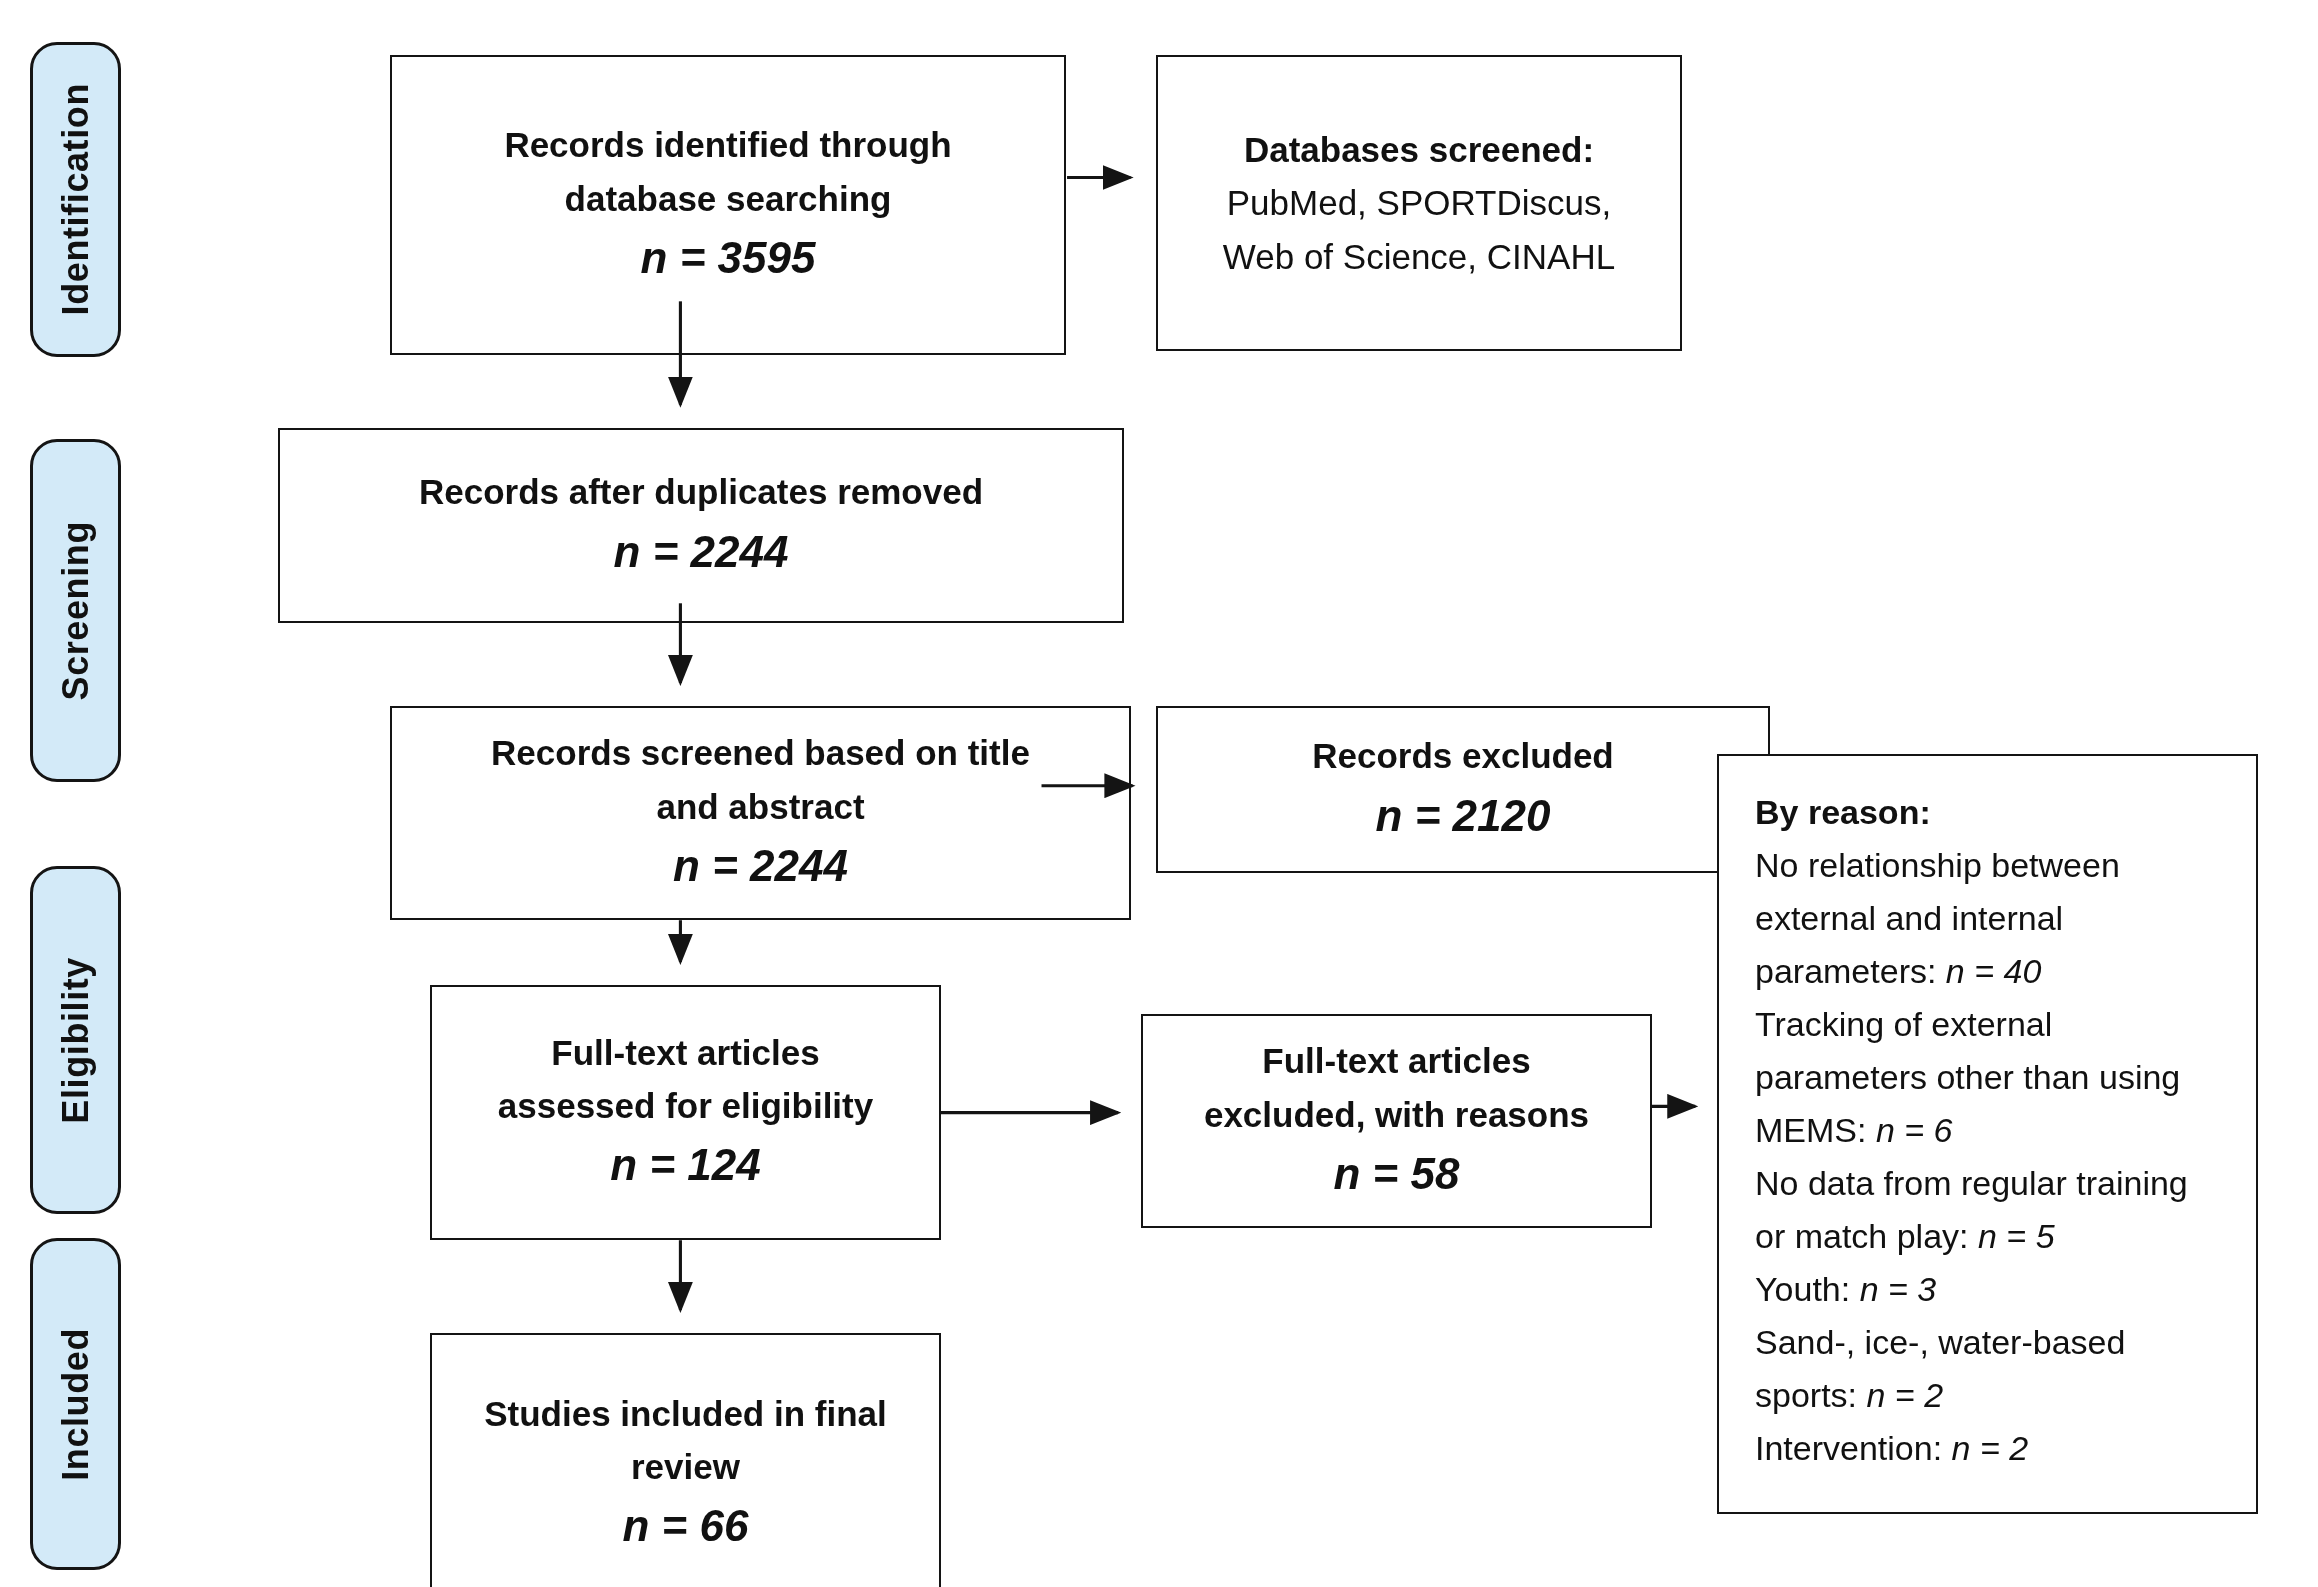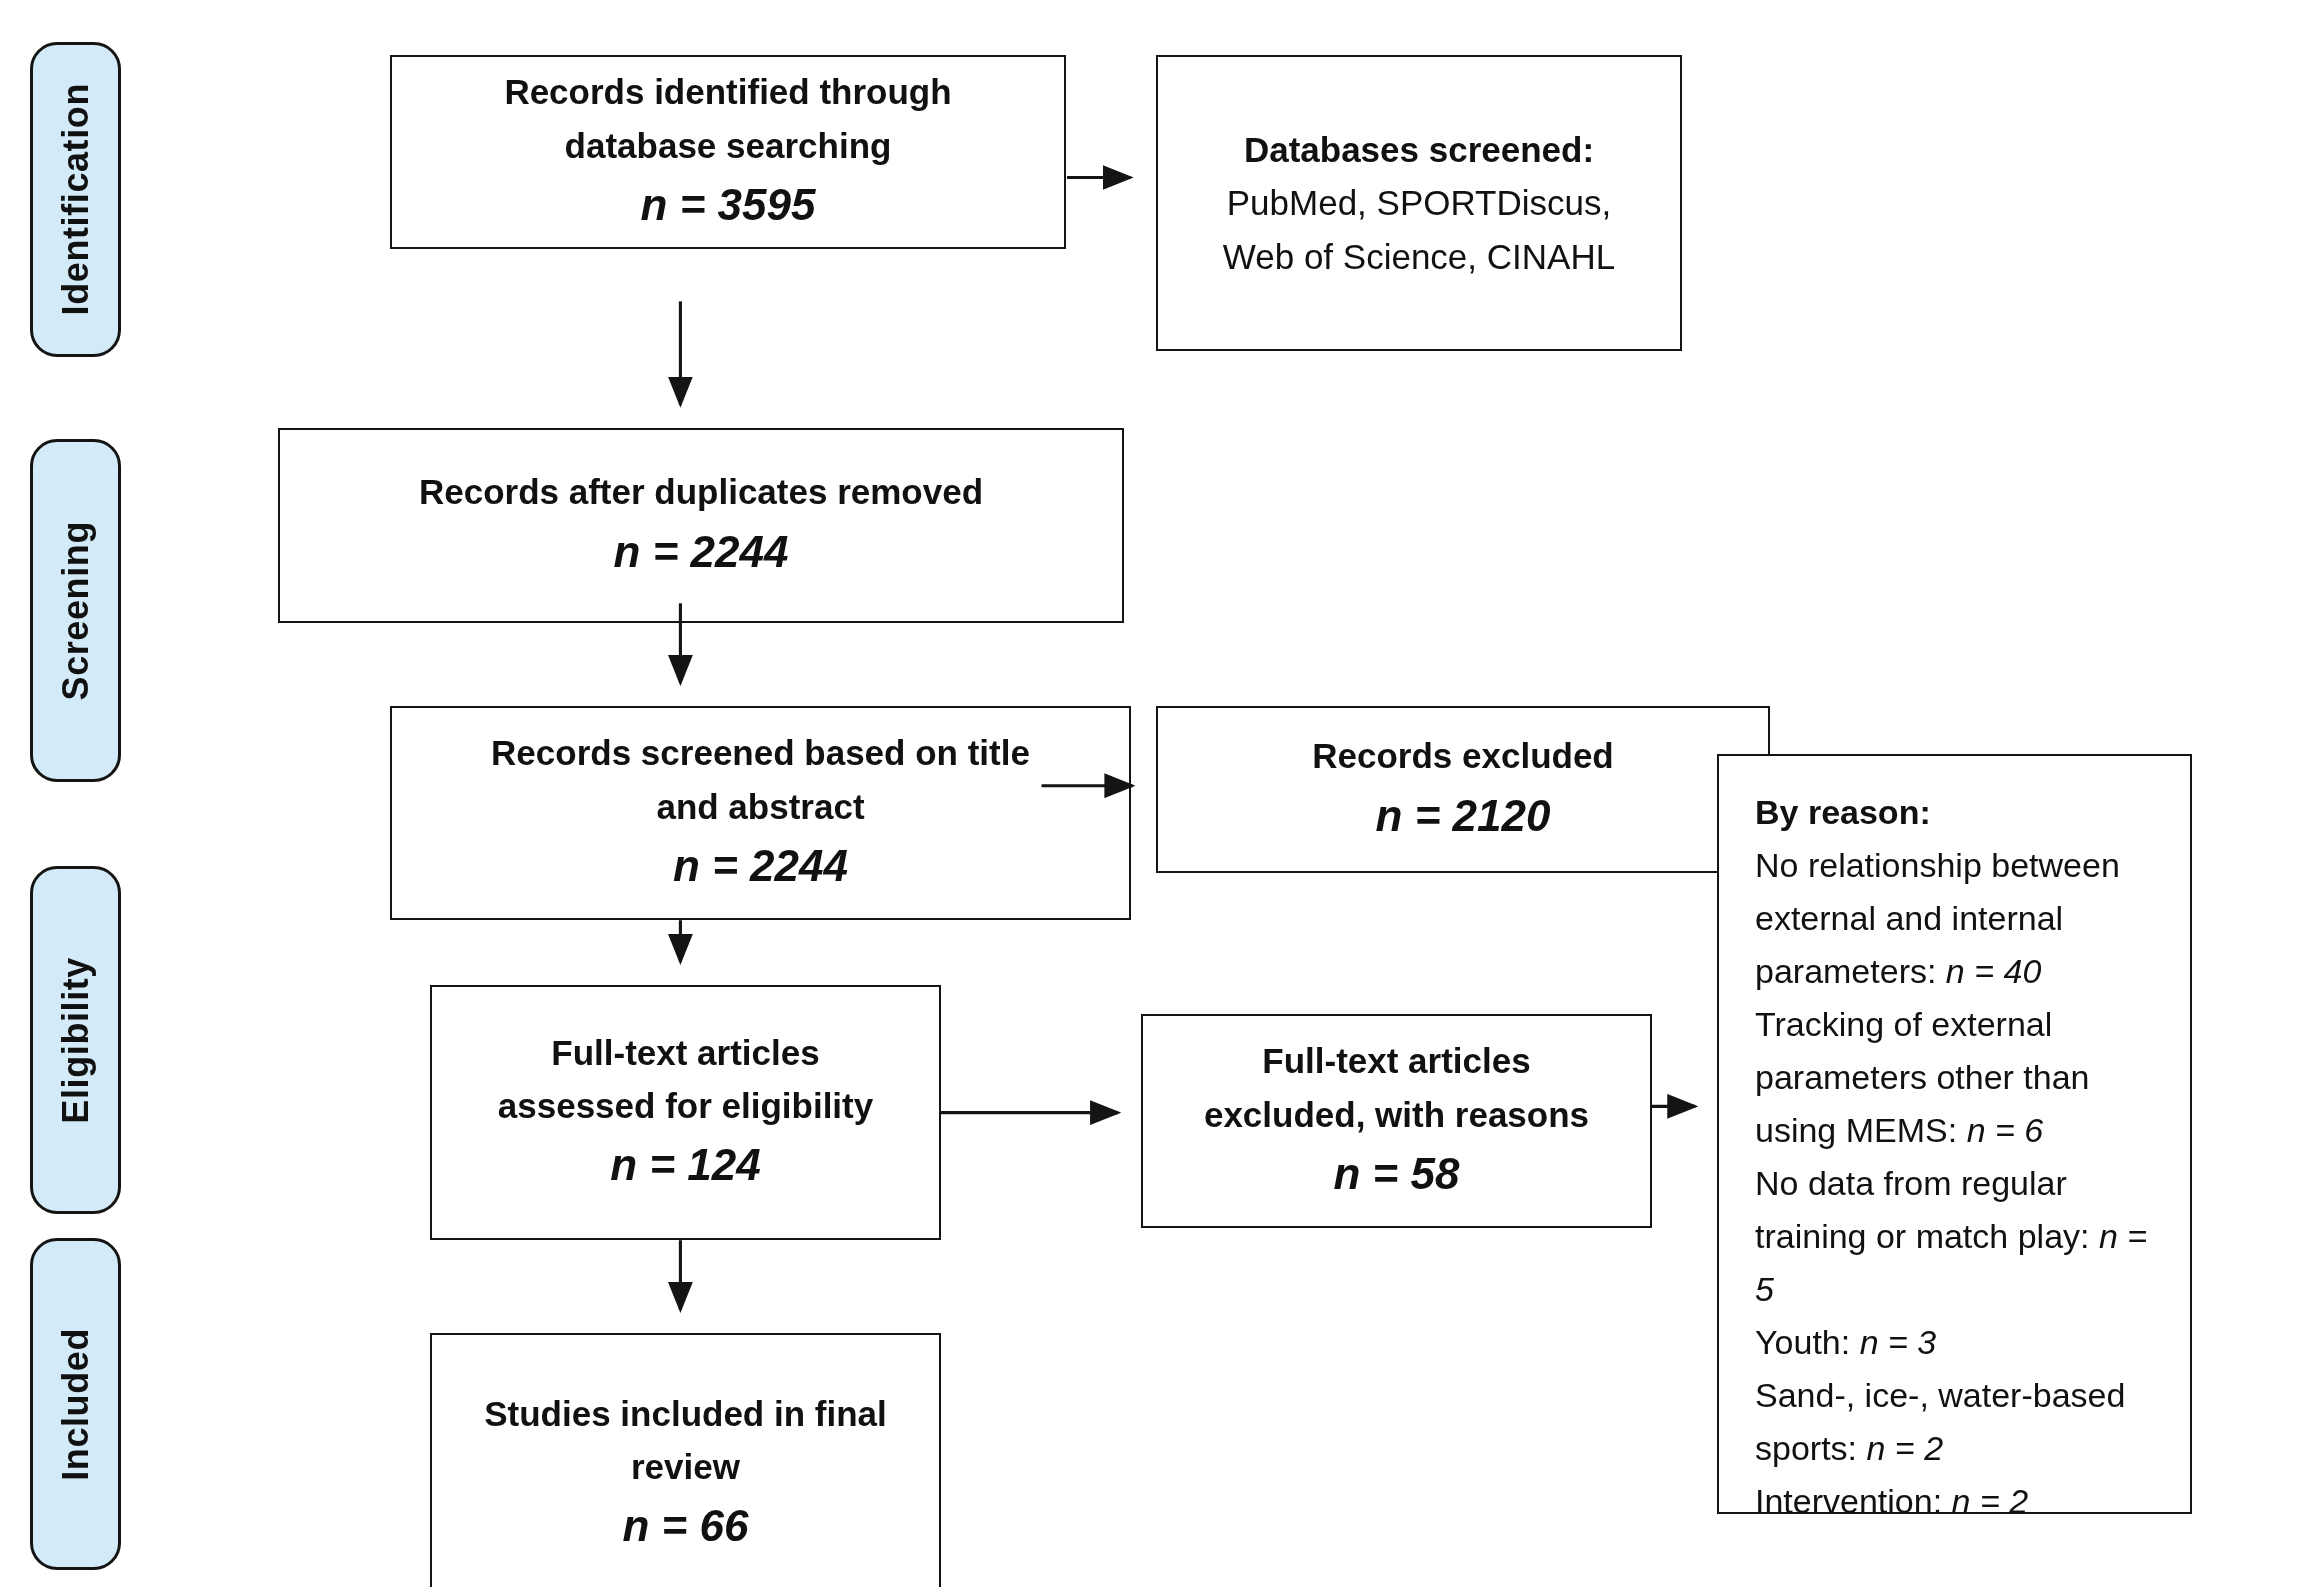--- a/index.html
+++ b/index.html
@@ -41,31 +41,31 @@
     font-size: 44px;
     line-height: 1.52;
   }
   .box-body {
     font-weight: 400;
     font-size: 35px;
     line-height: 1.52;
     white-space: pre-line;
   }
   
-  #box-records-identified { left: 390px;  top: 55px;   width: 676px; height: 194px; }
+  #box-records-identified { left: 390px;  top: 55px;   width: 676px; height: 300px; }
   #box-databases          { left: 1156px; top: 55px;   width: 526px;  height: 296px; }
   #box-duplicates         { left: 278px;  top: 428px;  width: 846px; height: 195px; text-align: right; }
   #box-screened           { left: 390px;  top: 706px; width: 741px; height: 214px; }
   #box-excluded           { left: 1156px; top: 706px; width: 614px;  height: 167px; }
   #box-fulltext           { left: 430px;  top: 985px; width: 511px;  height: 255px; }
   #box-ft-excluded        { left: 1141px; top: 1014px; width: 511px;  height: 214px; }
   #box-studies            { left: 430px;  top: 1333px; width: 511px;  height: 281px; }
 
   #box-reasons {
-    left: 1717px; top: 754px; width: 475px; height: 760px;
+    left: 1717px; top: 754px; width: 541px; height: 760px;
     align-items: flex-start;
     justify-content: flex-start;
     text-align: left;
     padding: 30px 31px 25px 36px;
   }
   .reason-title {
     font-weight: 700;
     font-size: 34px;
     line-height: 1.56;
   }

